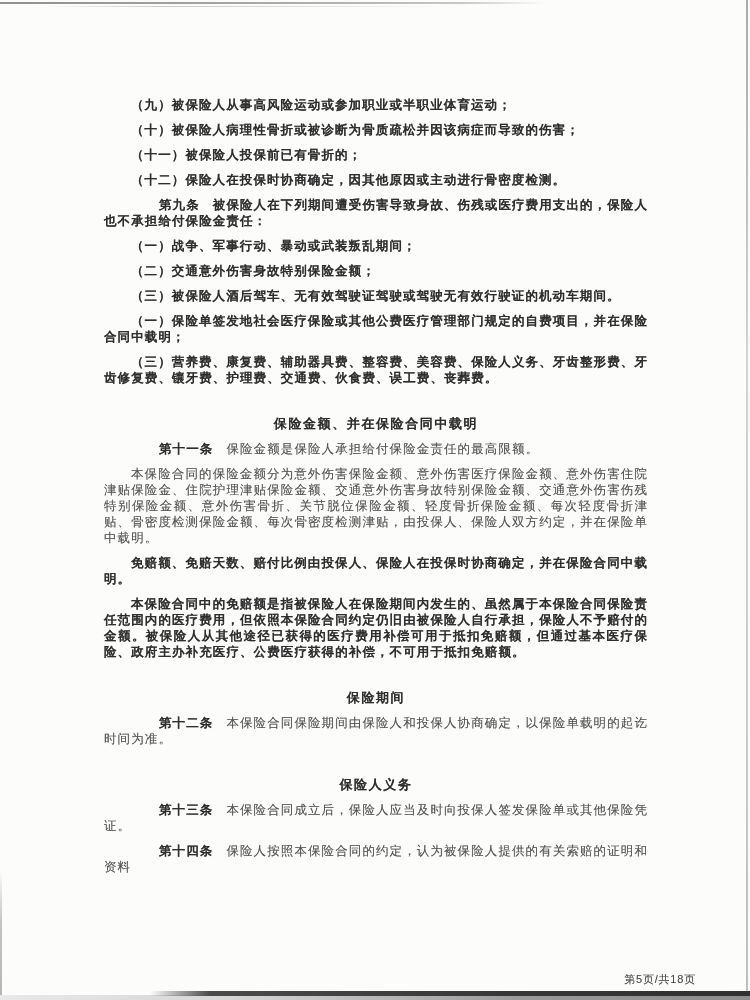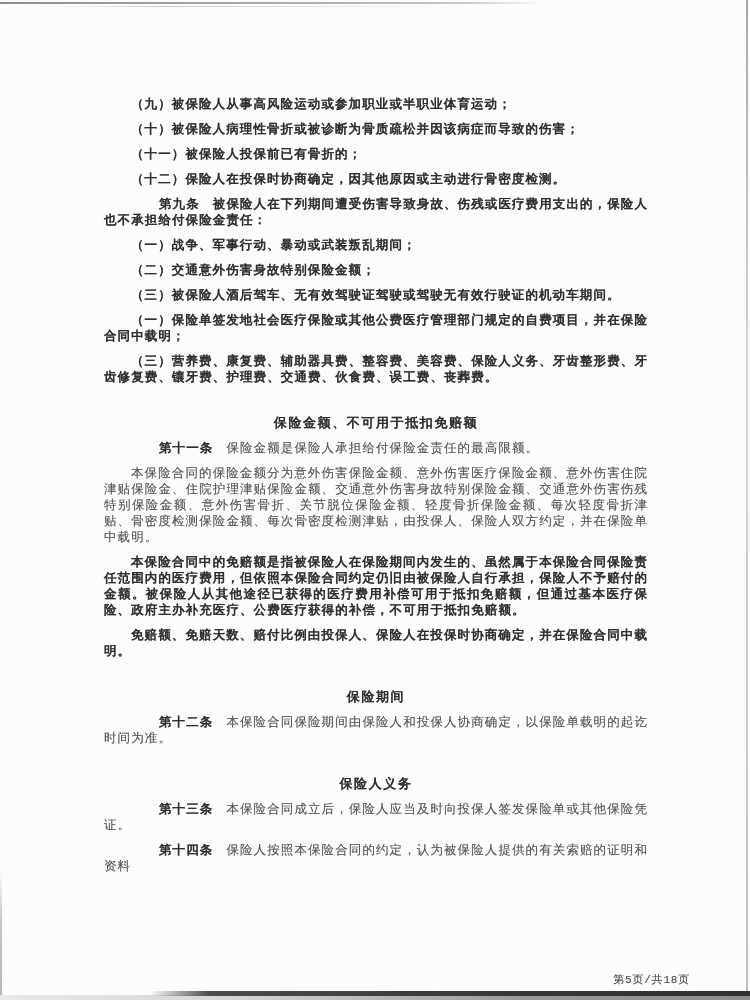--- a/index.html
+++ b/index.html
@@ -1,21 +1,21 @@
 <!DOCTYPE html>
 <html><head>
 <meta charset="utf-8">
 <style>
   html,body{margin:0;padding:0;background:#ffffff;}
   .page{
     position:relative;
     width:750px;height:1000px;
     background:#fcfcfa;
     overflow:hidden;
-    font-family:Liberation Mono, monospace;
+    font-family:Liberation Sans, sans-serif;
   }
   .content{
     position:absolute;
     left:104px;top:97px;width:544px;
   }
   .para{
     margin:9px 0 0 0;
     font-size:12.5px;
     line-height:16px;
     letter-spacing:1.1px;
@@ -38,21 +38,21 @@
     line-height:16px;
     font-weight:bold;
     color:#2e2e2e;
     letter-spacing:1.6px;
     text-align:center;
     text-indent:0;
     text-shadow:0 0 0.5px rgba(70,70,70,.6);
   }
   .footer{
     position:absolute;
-    top:972px;right:60px;
+    top:972px;right:54px;
     font-size:11px;
     letter-spacing:0.8px;
     color:#4d4d4d;
     text-shadow:0 0 0.4px rgba(110,110,110,.5);
   }
   
   .scan-top{
     position:absolute;top:2px;left:0;width:562px;height:2px;
     background:linear-gradient(to right,#8f8f8f,#aeaeae 55%,#c6c6c6 82%,rgba(210,210,210,0) 97%);
   }
@@ -97,29 +97,29 @@
     <p class="para bold-body"><span class="lead">第九条</span><span class="bold">被保险人在下列期间遭受伤害导致身故、伤残或医疗费用支出的，保险人也不承担给付保险金责任：</span></p>
 
     <p class="para bold">（一）战争、军事行动、暴动或武装叛乱期间；</p>
     <p class="para bold">（二）交通意外伤害身故特别保险金额；</p>
     <p class="para bold">（三）被保险人酒后驾车、无有效驾驶证驾驶或驾驶无有效行驶证的机动车期间。</p>
 
 
     <p class="para bold">（一）保险单签发地社会医疗保险或其他公费医疗管理部门规定的自费项目，并在保险合同中载明；</p>
     <p class="para bold">（三）营养费、康复费、辅助器具费、整容费、美容费、保险人义务、牙齿整形费、牙齿修复费、镶牙费、护理费、交通费、伙食费、误工费、丧葬费。</p>
 
-    <h2 class="sec-heading">保险金额、不可用于抵扣免赔额</h2>
+    <h2 class="sec-heading">保险金额、并在保险合同中载明</h2>
 
     <p class="para"><span class="lead">第十一条</span><span>保险金额是保险人承担给付保险金责任的最高限额。</span></p>
 
     <p class="para">本保险合同的保险金额分为意外伤害保险金额、意外伤害医疗保险金额、意外伤害住院津贴保险金、住院护理津贴保险金额、交通意外伤害身故特别保险金额、交通意外伤害伤残特别保险金额、意外伤害骨折、关节脱位保险金额、轻度骨折保险金额、每次轻度骨折津贴、骨密度检测保险金额、每次骨密度检测津贴，由投保人、保险人双方约定，并在保险单中载明。</p>
 
+    <p class="para bold">免赔额、免赔天数、赔付比例由投保人、保险人在投保时协商确定，并在保险合同中载明。</p>
+
     <p class="para bold">本保险合同中的免赔额是指被保险人在保险期间内发生的、虽然属于本保险合同保险责任范围内的医疗费用，但依照本保险合同约定仍旧由被保险人自行承担，保险人不予赔付的金额。被保险人从其他途径已获得的医疗费用补偿可用于抵扣免赔额，但通过基本医疗保险、政府主办补充医疗、公费医疗获得的补偿，不可用于抵扣免赔额。</p>
-
-    <p class="para bold">免赔额、免赔天数、赔付比例由投保人、保险人在投保时协商确定，并在保险合同中载明。</p>
 
     <h2 class="sec-heading">保险期间</h2>
 
     <p class="para"><span class="lead">第十二条</span><span>本保险合同保险期间由保险人和投保人协商确定，以保险单载明的起讫时间为准。</span></p>
 
     <h2 class="sec-heading">保险人义务</h2>
 
     <p class="para"><span class="lead">第十三条</span><span>本保险合同成立后，保险人应当及时向投保人签发保险单或其他保险凭证。</span></p>
 
     <p class="para"><span class="lead">第十四条</span><span>保险人按照本保险合同的约定，认为被保险人提供的有关索赔的证明和资料</span></p>

